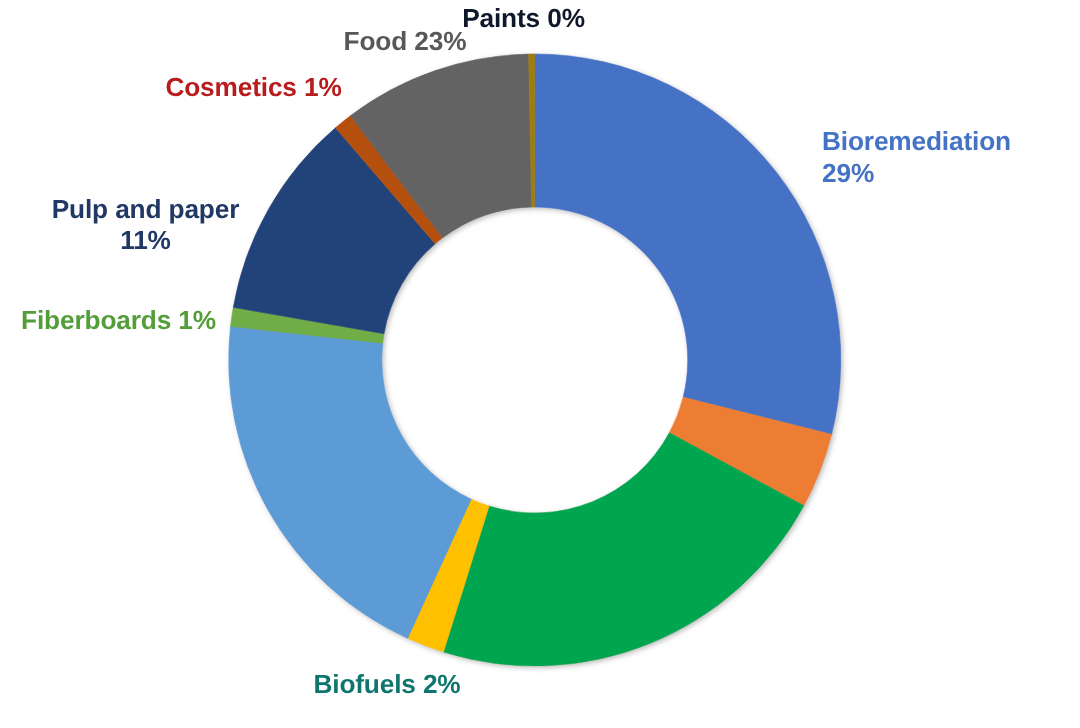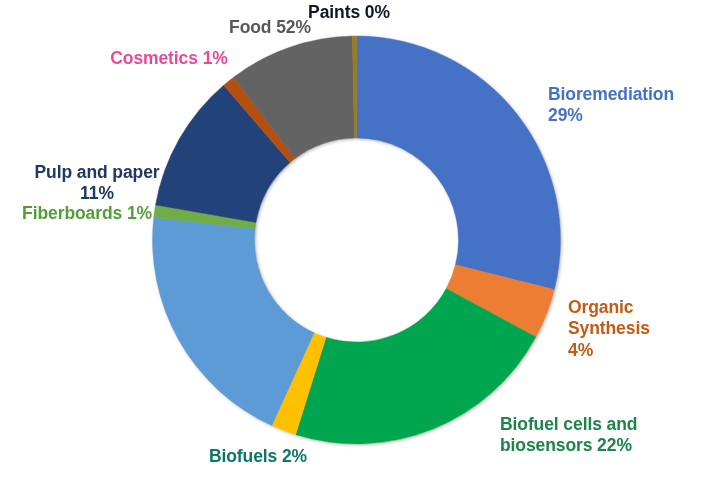--- a/index.html
+++ b/index.html
@@ -30,21 +30,21 @@
   .chart-label {
     position: absolute;
     font-family: "Liberation Sans", sans-serif;
     font-weight: bold;
     font-size: 17.5px;
     line-height: 1.22;
     white-space: pre-line;
     letter-spacing: -0.1px;
   }
   .lbl-right { text-align: left; }
-  .lbl-left  { text-align: right; }
+  .lbl-left  { text-align: center; }
   .lbl-center{ text-align: center; }
 </style>
 </head>
 <body>
 
 <div id="chart-root">
 
   <svg id="donut-svg" viewBox="0 0 720 485" xmlns="http://www.w3.org/2000/svg">
     <defs>
       <filter id="sliceShadow" x="-20%" y="-20%" width="140%" height="140%">
@@ -61,33 +61,29 @@
         <path d="M 155.54033407900664 204.91135977381376 A 204 204 0 0 1 223.68256959718624 85.15966229307776 L 290.0912847985931 162.57983114653888 A 102 102 0 0 0 256.02016703950335 222.45567988690686 Z" fill="#24427A" stroke="#24427A" stroke-width="0.4"></path>
         <path d="M 223.68256959718624 85.15966229307776 A 204 204 0 0 1 233.63451877614477 77.1501503727115 L 295.0672593880724 158.57507518635575 A 102 102 0 0 0 290.0912847985931 162.57983114653888 Z" fill="#B5500C" stroke="#B5500C" stroke-width="0.4"></path>
         <path d="M 233.63451877614477 77.1501503727115 A 204 204 0 0 1 352.4116938012903 36.04097040722715 L 354.45584690064516 138.0204852036136 A 102 102 0 0 0 295.0672593880724 158.57507518635575 Z" fill="#636363" stroke="#636363" stroke-width="0.4"></path>
         <path d="M 352.4116938012903 36.04097040722715 A 204 204 0 0 1 356.4999999999998 36 L 356.4999999999999 138 A 102 102 0 0 0 354.45584690064516 138.0204852036136 Z" fill="#9E7C10" stroke="#9E7C10" stroke-width="0.4"></path>
       </g>
   </svg>
 
   <div class="chart-label lbl-right" style="left:548px; top:84px; width:168px; color:#4472C4;">Bioremediation
 29%</div>
 
-  <div class="chart-label lbl-right" style="left:568px; top:297px; width:150px; color:#C55A11;">Organic Synthesis
-4%</div>
 
-  <div class="chart-label lbl-right" style="left:500px; top:414px; width:162px; color:#1E8449;">Biofuel cells and
-biosensors 22%</div>
 
   <div class="chart-label lbl-center" style="left:198px; top:446px; width:120px; color:#0f766e;">Biofuels 2%</div>
 
 
   <div class="chart-label lbl-left" style="left:6px; top:203px; width:146px; color:#549E3A;">Fiberboards 1%</div>
 
-  <div class="chart-label lbl-center" style="left:26px; top:129px; width:142px; color:#1F3864;margin-top:33px;">Pulp and paper
+  <div class="chart-label lbl-center" style="left:26px; top:129px; width:142px; color:#1F3864;">Pulp and paper
 11%</div>
 
-  <div class="chart-label lbl-center" style="left:108px; top:48px; width:122px; color:#ec4899;">Cosmetics 1%</div>
+  <div class="chart-label lbl-center" style="left:108px; top:48px; width:122px; color:#b91c1c;">Cosmetics 1%</div>
 
-  <div class="chart-label lbl-center" style="left:222px; top:17px; width:96px; color:#585858;">Food 52%</div>
+  <div class="chart-label lbl-center" style="left:222px; top:17px; width:96px; color:#585858;">Food 23%</div>
 
   <div class="chart-label lbl-center" style="left:300px; top:2px; width:98px; color:#0f172a;">Paints 0%</div>
 
 </div>
 
 </body></html>

